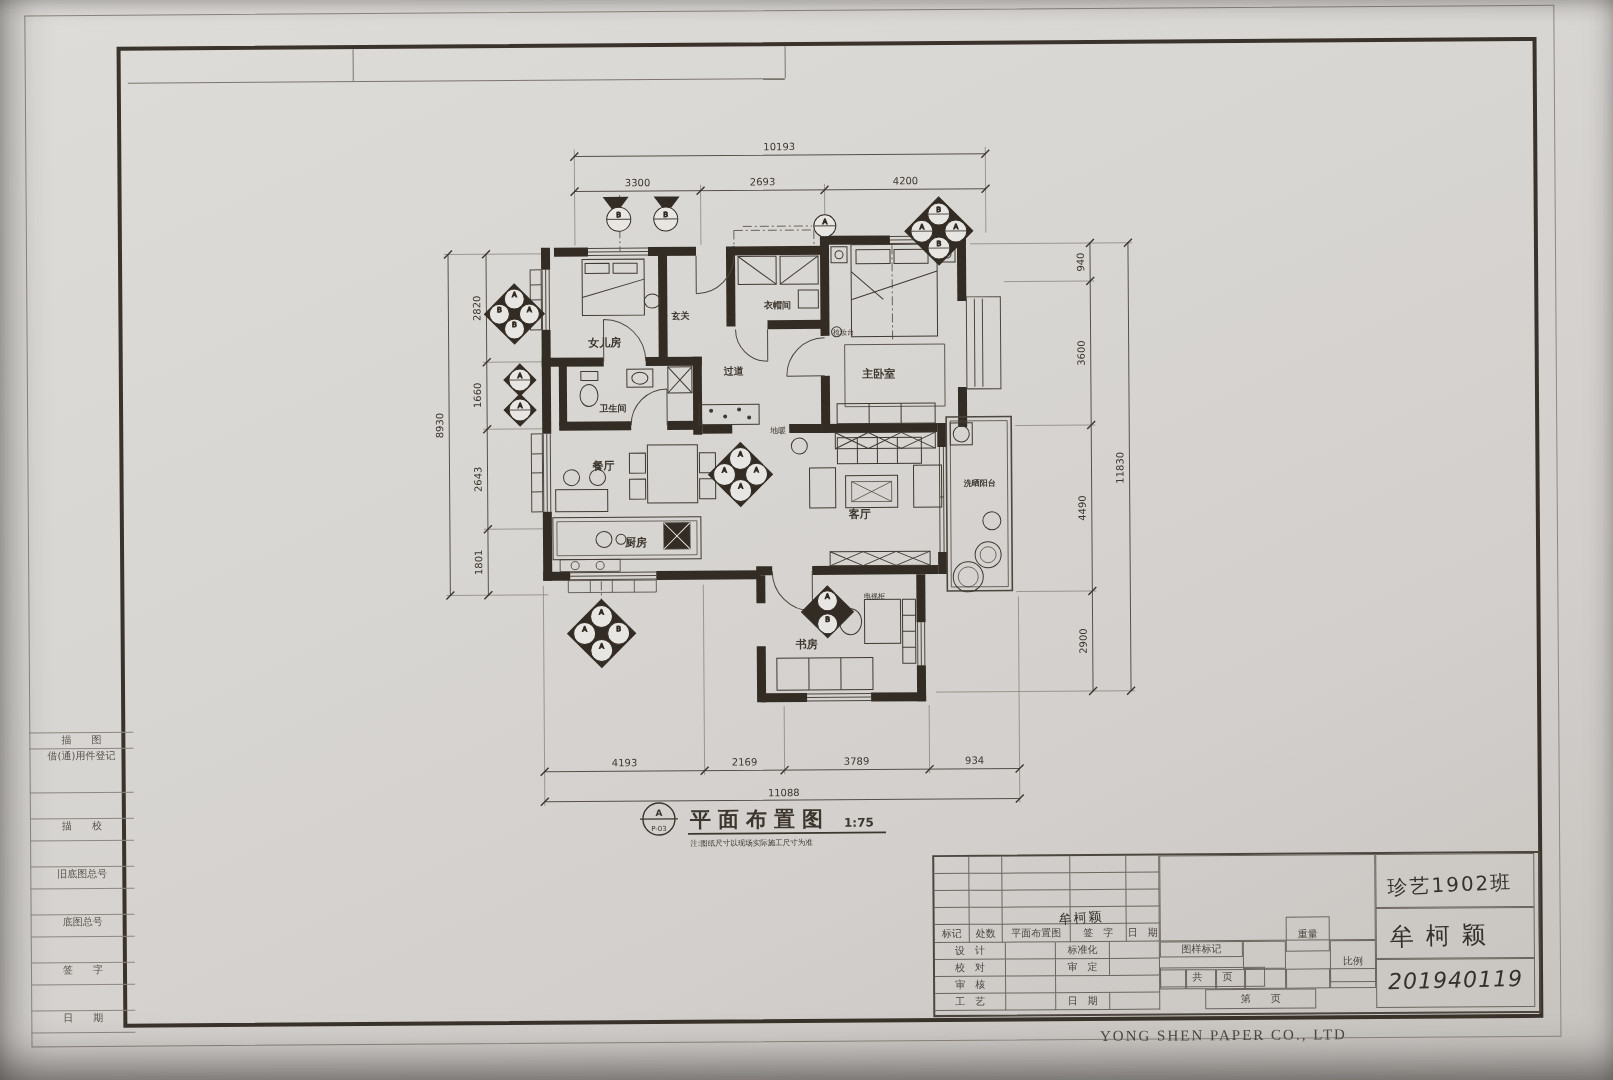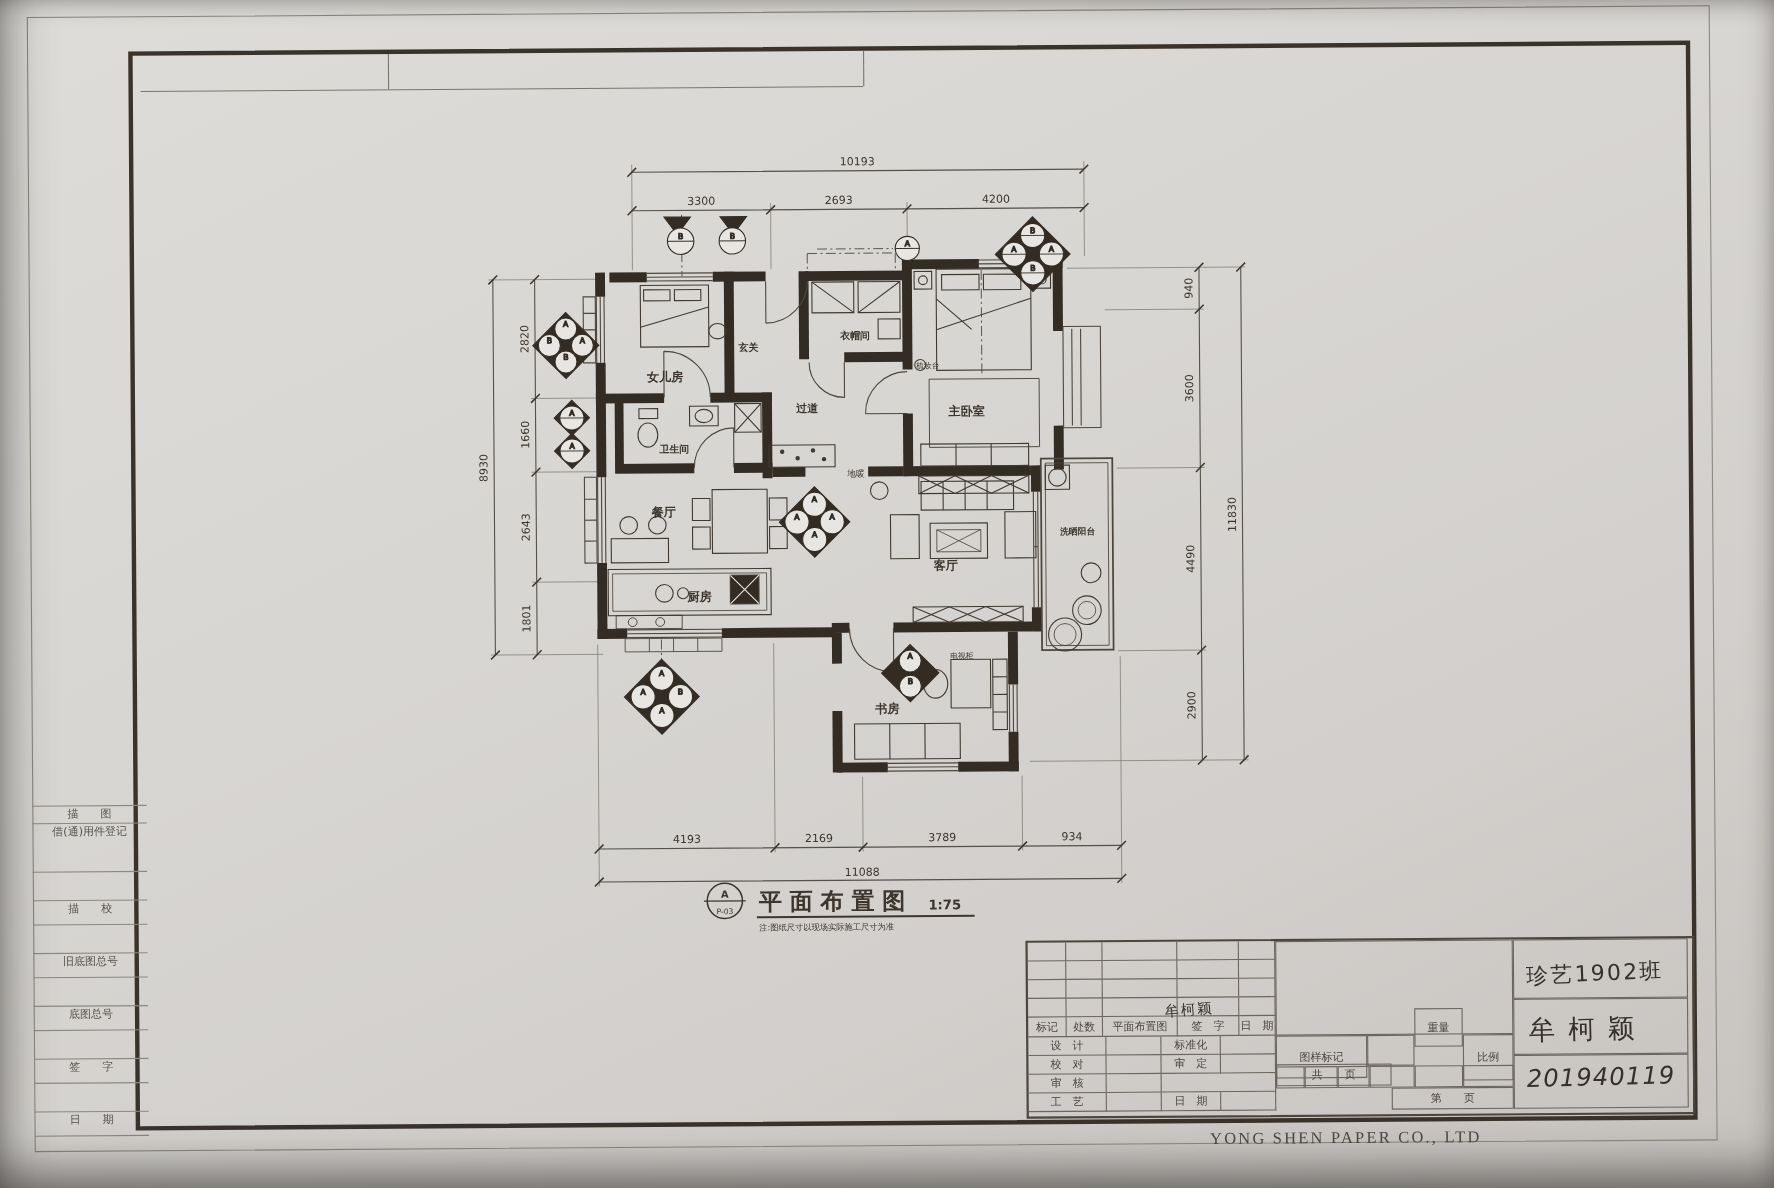--- a/index.html
+++ b/index.html
@@ -445,32 +445,32 @@
     <div>审　核</div>
     <div></div>
     <div style="grid-column:3/5"></div>
     <div>工　艺</div>
     <div></div>
     <div>日　期</div>
     <div></div>
   </div>
 
   <div class="abs tbc" style="left:1157px;top:858px;width:216px;height:86px"></div>
-  <div class="abs tbc" style="left:1157px;top:944px;width:83px;height:39px">图样标记</div>
+  <div class="abs tbc" style="left:1157px;top:944px;width:83px;height:16px">图样标记</div>
   <div class="abs tbc" style="left:1240px;top:944px;width:43px;height:28px"></div>
   <div class="abs tbc" style="left:1283px;top:920px;width:44px;height:35px">重量</div>
   <div class="abs tbc" style="left:1327px;top:944px;width:46px;height:42px">比例</div>
   <div class="abs tbc" style="left:1157px;top:972px;width:26px;height:20px"></div>
   <div class="abs tbc" style="left:1183px;top:972px;width:30px;height:20px"></div>
   <div class="abs tbc" style="left:1213px;top:972px;width:29px;height:20px"></div>
   <div class="abs tbc" style="left:1242px;top:972px;width:41px;height:20px"></div>
   <div class="abs tbc" style="left:1283px;top:972px;width:44px;height:20px"></div>
   <div class="abs tbc" style="left:1327px;top:972px;width:46px;height:20px"></div>
   <div class="abs tbc" style="left:1157px;top:970px;width:105px;height:20px">共　　页</div>
-  <div class="abs tbc" style="left:1262px;top:992px;width:111px;height:20px">第　　页</div>
+  <div class="abs tbc" style="left:1202px;top:992px;width:111px;height:20px">第　　页</div>
 
   <div class="abs tbc" style="left:1373px;top:858px;width:159px;height:54px"></div>
   <div class="abs tbc" style="left:1373px;top:912px;width:159px;height:51px"></div>
   <div class="abs tbc" style="left:1373px;top:963px;width:159px;height:49px"></div>
 
   <div class="hw" style="left:1385px;top:876px;font-size:20px;letter-spacing:2px;transform:rotate(-2deg)">珍艺1902班</div>
   <div class="hw" style="left:1387px;top:924px;font-size:24px;letter-spacing:12px;transform:rotate(-1deg)">牟柯颖</div>
   <div class="hw" style="left:1385px;top:972px;font-size:22px;letter-spacing:1px;font-style:italic;transform:rotate(-1deg)">201940119</div>
   <div class="hw" style="left:1056px;top:911px;font-size:13px;letter-spacing:2px;transform:rotate(-4deg)">牟柯颖</div>
 

